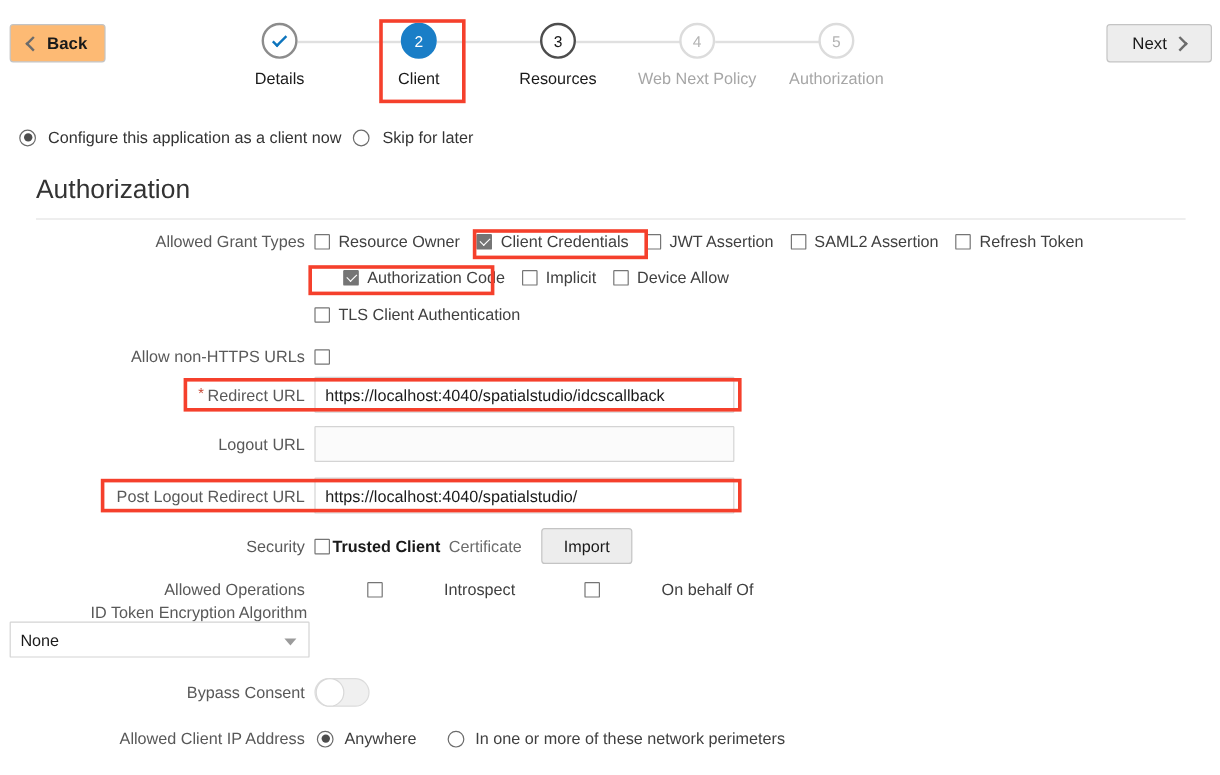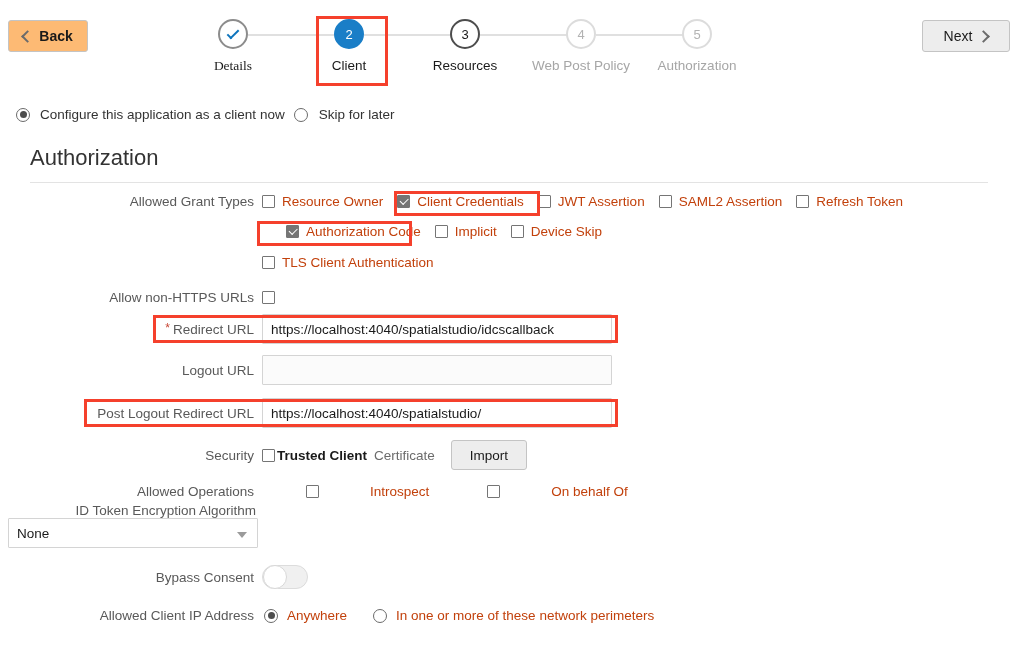--- a/index.html
+++ b/index.html
@@ -86,21 +86,21 @@
     width: 13px; height: 13px; border: 1.2px solid #757575; background: #fff;
     border-radius: 1px; display: inline-flex; align-items:center; justify-content:center;
     cursor: pointer; flex: 0 0 auto;
   }
   .cb.checked { background: #757575; border-color: #757575; }
   .cb.checked::after {
     content:""; width: 7px; height: 3.5px;
     border-left: 1.8px solid #fff; border-bottom: 1.8px solid #fff;
     transform: rotate(-45deg); margin-top: -2px;
   }
-  .cblabel { font-size: 13.5px; color: #c2410c; margin-left: 7px; white-space: nowrap; }
+  .cblabel { font-size: 13.5px; color: #404040; margin-left: 7px; white-space: nowrap; }
   .cbgap { margin-left: 14px; }
 
   .inputbox {
     height: 30px; background: #fff; border: 1px solid #d4d4d4;
     display: flex; align-items: center; padding: 0 8px;
     font-size: 13.5px; color: #1a1a1a; border-radius: 1px;
   }
   .inputbox.empty { background: #fbfbfb; }
 
   .btn-sm {
@@ -145,40 +145,40 @@
     <span>Next</span>
     <span class="chev right"></span>
   </div>
 
   <div class="stepper">
     <div class="connector" style="left:68px; width:112px;"></div>
     <div class="connector" style="left:184px; width:112px;"></div>
     <div class="connector" style="left:300px; width:112px;"></div>
     <div class="connector" style="left:416px; width:112px;"></div>
 
-    <div class="step" style="left:-2px;font-family:Liberation Serif, serif;">
+    <div class="step" style="left:-2px;">
       <div class="circle done">
         <span class="check-mark"></span>
       </div>
       <div class="step-label dark">Details</div>
     </div>
 
     <div class="step" style="left:114px;">
       <div class="circle active">2</div>
       <div class="step-label dark">Client</div>
     </div>
 
     <div class="step" style="left:230px;">
       <div class="circle current">3</div>
       <div class="step-label dark">Resources</div>
     </div>
 
     <div class="step" style="left:346px;">
       <div class="circle future">4</div>
-      <div class="step-label muted">Web Post Policy</div>
+      <div class="step-label muted">Web Next Policy</div>
     </div>
 
     <div class="step" style="left:462px;">
       <div class="circle future">5</div>
       <div class="step-label muted">Authorization</div>
     </div>
   </div>
 
   <div class="hl" style="left:316px; top:16px; width:72px; height:70px;"></div>
 
@@ -208,21 +208,21 @@
     </div>
   </div>
   <div class="hl" style="left:394px; top:191px; width:146px; height:25px;"></div>
 
   <div class="frow" style="left:262px; top:224px;padding-left:24px;">
     <span class="cb checked"></span>
     <span class="cblabel">Authorization Code</span>
     <span class="cb cbgap"></span>
     <span class="cblabel">Implicit</span>
     <span class="cb cbgap"></span>
-    <span class="cblabel">Device Skip</span>
+    <span class="cblabel">Device Allow</span>
   </div>
   <div class="hl" style="left:257px; top:221px; width:155px; height:25px;"></div>
 
   <div class="frow" style="left:262px; top:255px;">
     <span class="cb"></span>
     <span class="cblabel">TLS Client Authentication</span>
   </div>
 
   <div class="frow" style="left:0px; top:290px;">
     <div class="flabel" style="width:254px;">Allow non-HTTPS URLs</div>

